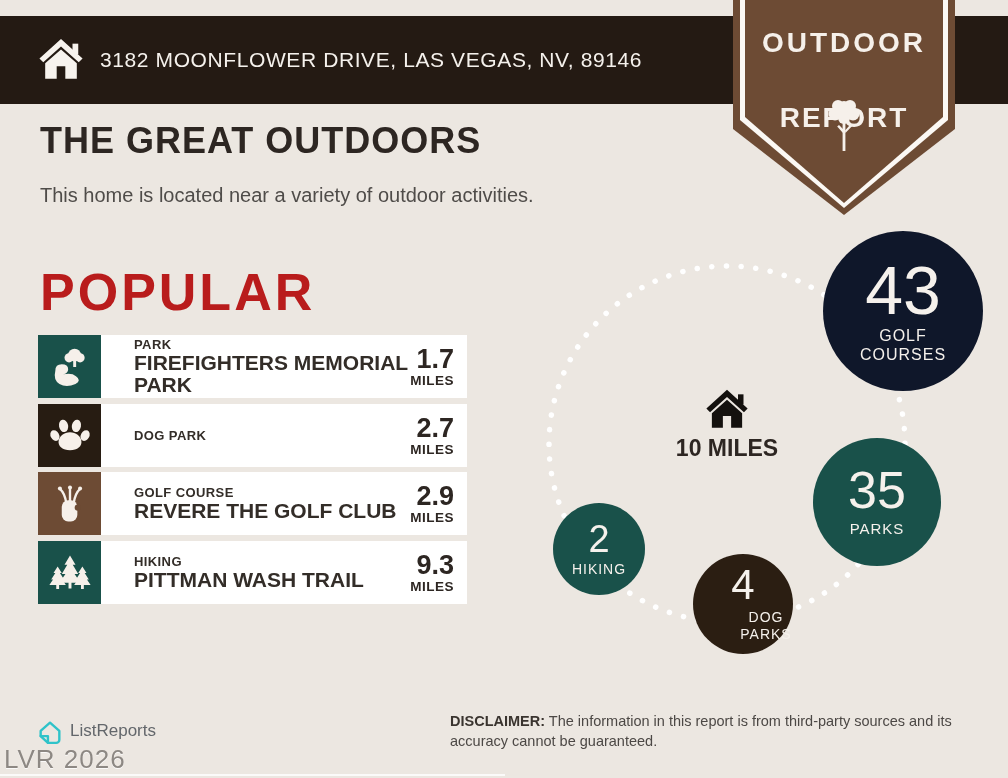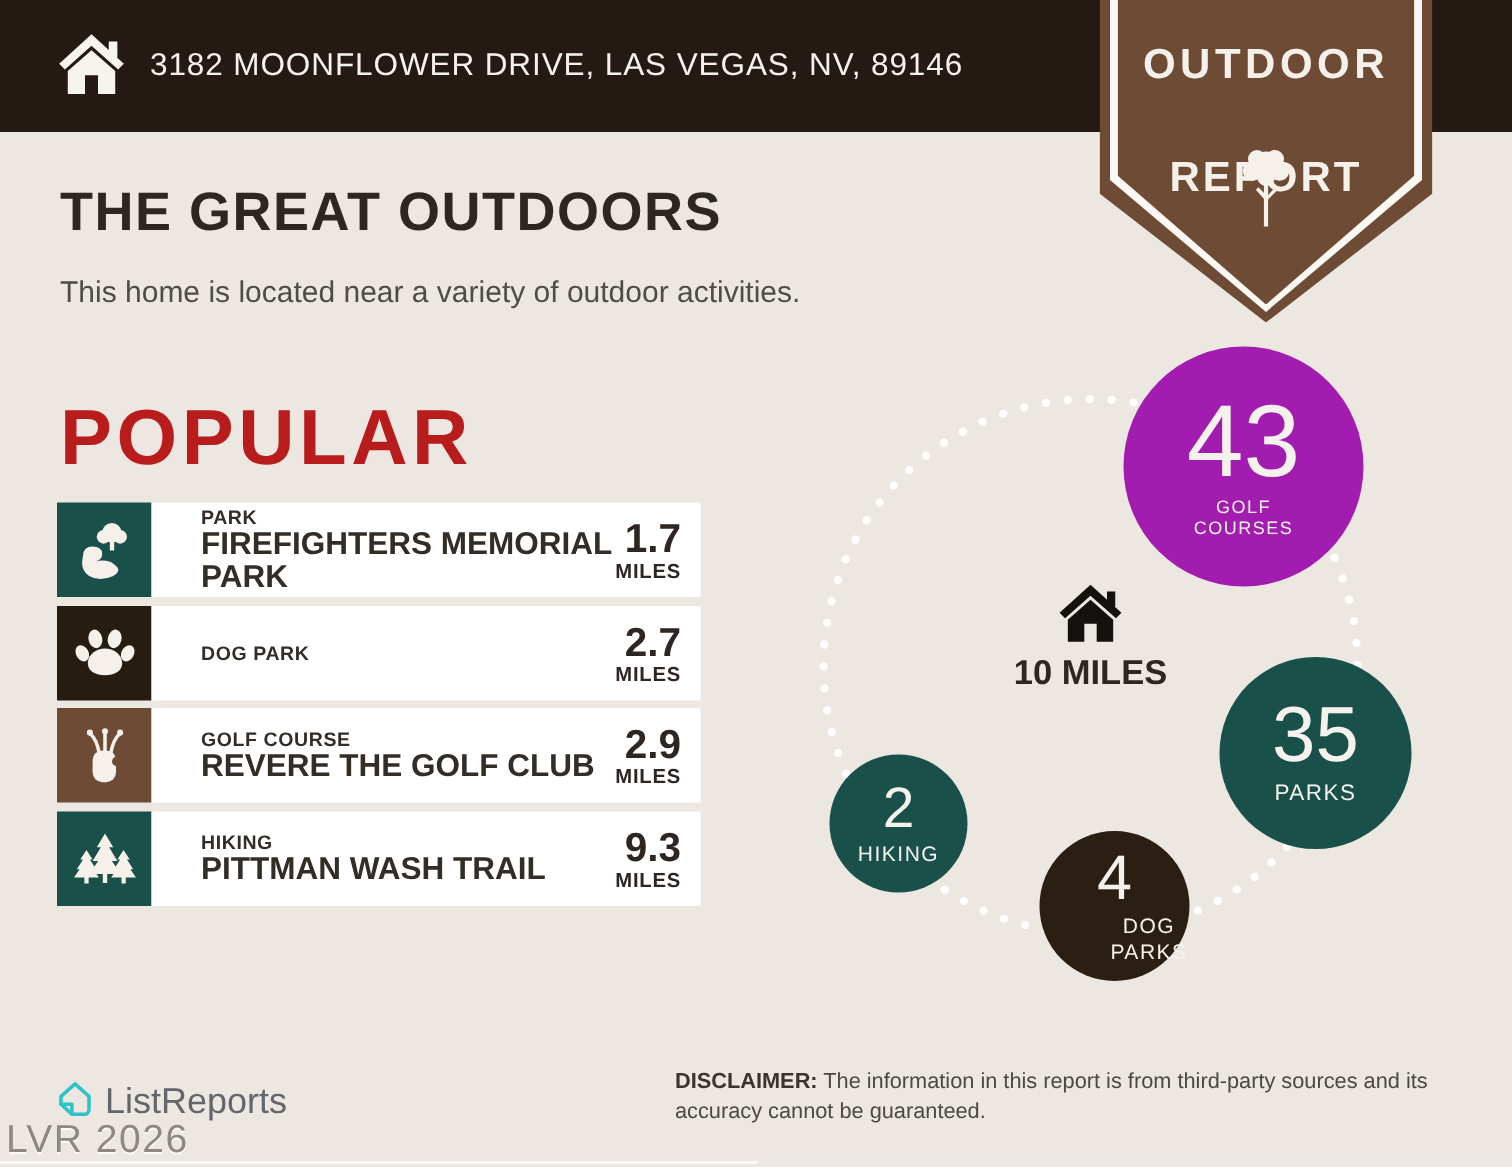--- a/index.html
+++ b/index.html
@@ -1,21 +1,21 @@
 <!DOCTYPE html>
 <html><head>
 <meta charset="utf-8">
 <style>
   * { margin:0; padding:0; box-sizing:border-box; }
   html,body { width:1008px; height:778px; }
   body { font-family:"Liberation Sans", sans-serif; position:relative; overflow:hidden; background:#ece7e1; }
   #page { position:absolute; inset:0; width:1008px; height:778px; background:#ece7e1; }
 
   
-  .header { position:absolute; left:0; top:0; width:1008px; height:88px; background:#241a13; display:flex; align-items:center; }
+  .header { position:absolute; left:0; top:16px; width:1008px; height:88px; background:#241a13; display:flex; align-items:center; }
   .header .home-ico { position:absolute; left:38px; top:21px; width:46px; height:44px; color:#f7f3ee; }
   .header .addr { position:absolute; left:100px; top:0; height:88px; line-height:88px; color:#f5f1ec; font-size:21px; letter-spacing:0.6px; font-weight:500; }
 
   
   .badge { position:absolute; left:733px; top:0; width:222px; height:215px; z-index:5; }
   .badge .l1,.badge .l2,.badge .l3 { position:absolute; clip-path:polygon(0 0,100% 0,100% 60%,50% 100%,0 60%); }
   .badge .l1 { inset:0; background:#6d4b34; }
   .badge .l2 { left:7px; right:7px; top:-12px; bottom:7px; background:#fbf8f4; }
   .badge .l3 { left:12px; right:12px; top:-12px; bottom:12px; background:#6d4b34; }
   .badge .t1 { position:absolute; top:27px; width:100%; text-align:center; color:#f6f0ea; font-size:28px; font-weight:700; letter-spacing:3px; }
@@ -38,36 +38,36 @@
   .card .nm { font-size:21px; font-weight:800; line-height:1.04; color:#332d28; }
   .card .dist { margin-left:auto; padding-right:13px; text-align:right; }
   .card .num { font-size:27px; font-weight:800; line-height:1; color:#2d2622; }
   .card .unit { font-size:13.5px; font-weight:700; letter-spacing:0.5px; color:#2d2622; }
 
   
   .dots { position:absolute; inset:0; z-index:1; pointer-events:none; }
   .bubble { position:absolute; border-radius:50%; z-index:2; display:flex; flex-direction:column; align-items:center; justify-content:center; color:#f5f1ec; text-align:center; }
   .bubble .bval { font-weight:400; line-height:0.95; }
   .bubble .blab { font-weight:400; letter-spacing:1px; line-height:1.2; margin-top:4px; }
-  .b-golf { left:749px; top:231px; width:160px; height:160px; background:#a21caf; }
-  .b-golf .bval { font-size:68px; } .b-golf .blab { font-size:12px; max-width:100px; }
+  .b-golf { left:823px; top:231px; width:160px; height:160px; background:#0f172a; }
+  .b-golf .bval { font-size:68px; } .b-golf .blab { font-size:16px; max-width:100px; }
   .b-parks { left:813px; top:438px; width:128px; height:128px; background:#19514a; }
   .b-parks .bval { font-size:52px; } .b-parks .blab { font-size:15px; }
   .b-hike { left:553px; top:503px; width:92px; height:92px; background:#19514a; }
   .b-hike .bval { font-size:38px; } .b-hike .blab { font-size:14px; }
   .b-dog { left:693px; top:554px; width:100px; height:100px; background:#2b1e12; }
   .b-dog .bval { font-size:42px; } .b-dog .blab { font-size:14px; max-width:62px;margin-left:46px; }
   .center-home { position:absolute; left:705px; top:388px; width:44px; height:42px; color:#14110e; z-index:2; }
   .center-lbl { position:absolute; left:647px; top:435px; width:160px; text-align:center; z-index:2; color:#2d2622; }
   .center-lbl .w1 { font-size:22px; font-weight:400; }
   .center-lbl .w2 { font-size:23px; font-weight:800; }
 
   
   .logo { position:absolute; left:36px; top:719px; width:28px; height:28px; }
-  .brand { position:absolute; left:70px; top:721px; font-size:24px; color:#63676b; }
+  .brand { position:absolute; left:70px; top:721px; font-size:17px; color:#63676b; }
   .disclaimer { position:absolute; left:450px; top:711px; width:525px; font-size:14.5px; line-height:1.4; color:#4c4845; }
   .disclaimer b { font-weight:700; color:#3a342f; }
   .watermark { position:absolute; left:4px; top:744px; font-size:26px; color:#8d8883; letter-spacing:1px; text-shadow:0 1px 0 rgba(255,255,255,0.8); z-index:6; }
   .bottom-line { position:absolute; left:0; top:774px; width:505px; height:2px; background:#fbfaf9; z-index:6; }
 </style>
 </head>
 <body>
 
 <div id="page">
 

